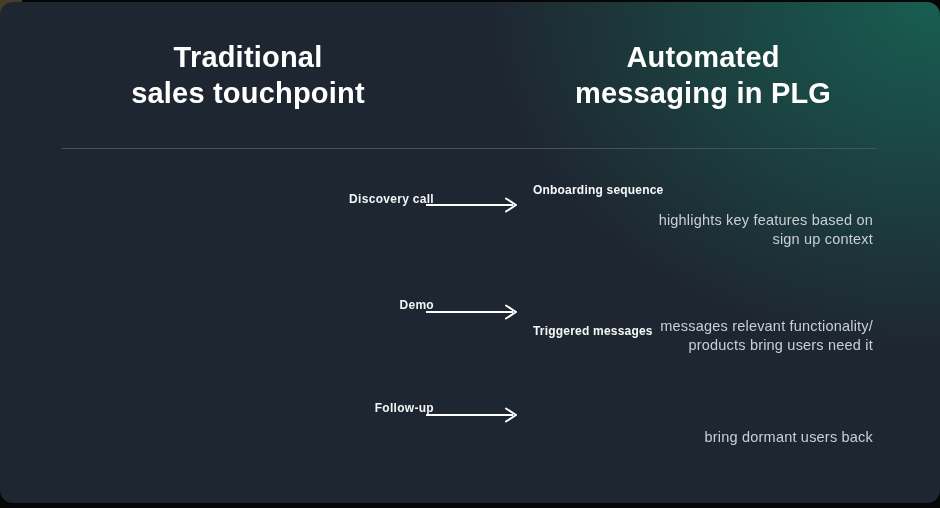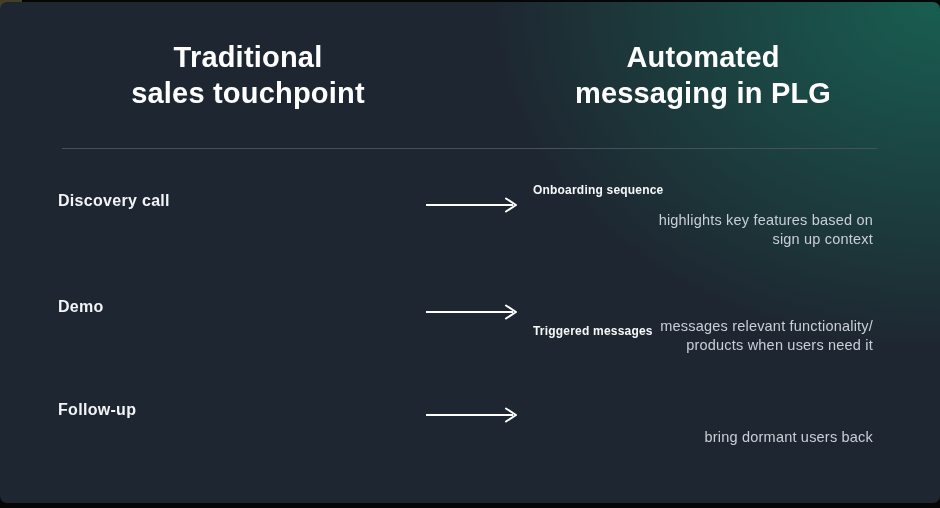--- a/index.html
+++ b/index.html
@@ -14,21 +14,21 @@
   }
   .corner-accent {
     position: absolute;
     top: 0; left: 0;
     width: 22px; height: 18px;
     background: #453f25;
   }
   .card {
     position: absolute;
     top: 2px; left: 0; right: 0; bottom: 5px;
-    border-radius: 7px;
+    border-radius: 13px;
     background:
       radial-gradient(620px 480px at 100% 0%, rgba(24,97,83,0.95) 0%, rgba(24,97,83,0.45) 38%, rgba(30,39,49,0) 72%),
       #1e2731;
   }
   .col-header {
     position: absolute;
     top: 37px;
     width: 380px;
     text-align: center;
     color: #ffffff;
@@ -42,25 +42,25 @@
   .divider {
     position: absolute;
     top: 146px;
     left: 62px;
     width: 815px;
     height: 1px;
     background: #47515b;
   }
   .touchpoint {
     position: absolute;
-    left: 58px;
+    left: 74px;
     width: 360px;
-    text-align: left;
+    text-align: right;
     color: #f2f4f6;
-    font-size: 16px;
+    font-size: 12px;
     font-weight: 700;
     letter-spacing: 0.3px;
   }
   .arrow {
     position: absolute;
     left: 425px;
     width: 94px;
     height: 16px;
   }
   .auto-title {
@@ -121,21 +121,21 @@
     </div>
 
     <div class="touchpoint tp-2">Demo</div>
     <svg class="arrow ar-2" viewBox="0 0 94 16">
       <line x1="1" y1="8" x2="88" y2="8" stroke="#ffffff" stroke-width="2"></line>
       <path d="M81 1.5 L91 8 L81 14.5" fill="none" stroke="#ffffff" stroke-width="2" stroke-linecap="round" stroke-linejoin="round"></path>
     </svg>
     <div class="auto-title ti-2">Triggered messages</div>
     <div class="auto-desc de-2">
       <div>messages relevant functionality/</div>
-      <div>products when users need it</div>
+      <div>products bring users need it</div>
     </div>
 
     <div class="touchpoint tp-3">Follow-up</div>
     <svg class="arrow ar-3" viewBox="0 0 94 16">
       <line x1="1" y1="8" x2="88" y2="8" stroke="#ffffff" stroke-width="2"></line>
       <path d="M81 1.5 L91 8 L81 14.5" fill="none" stroke="#ffffff" stroke-width="2" stroke-linecap="round" stroke-linejoin="round"></path>
     </svg>
     <div class="auto-desc de-3">
       <div>bring dormant users back</div>
     </div>

